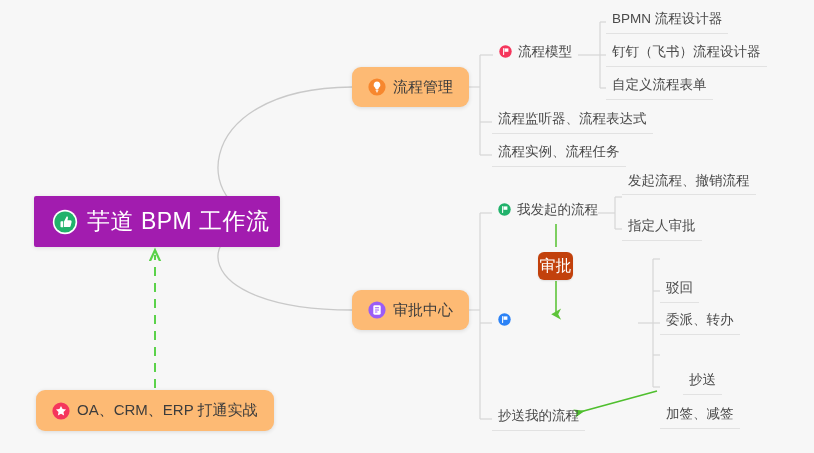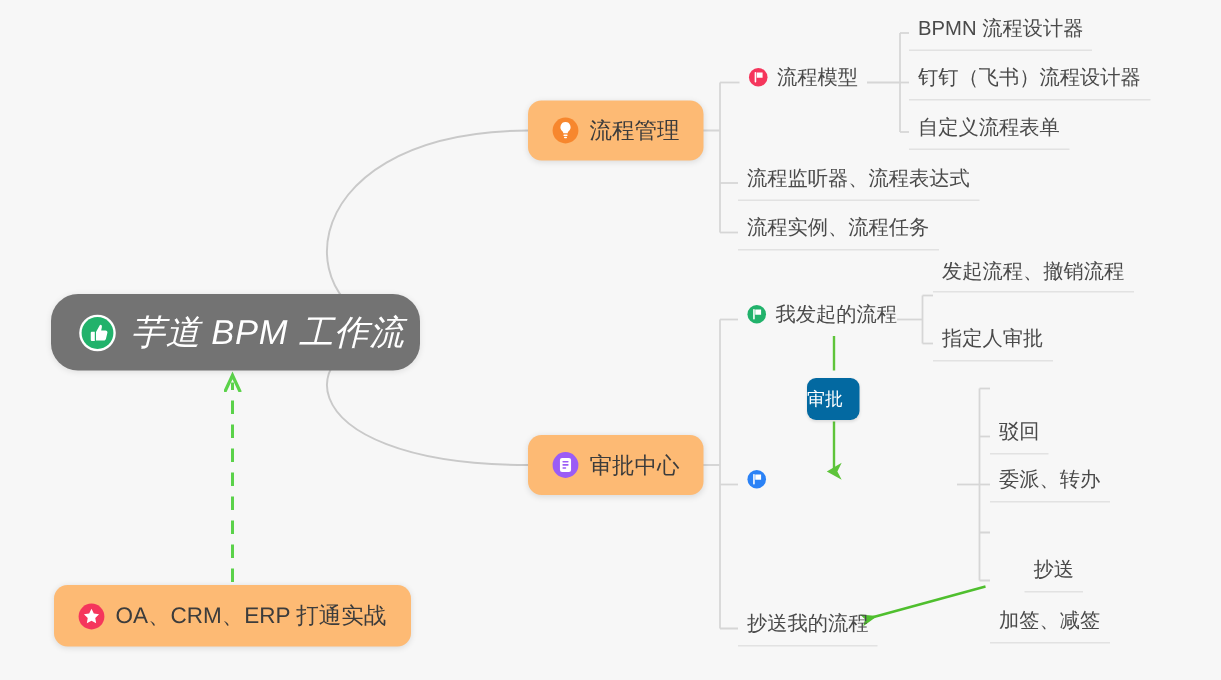--- a/index.html
+++ b/index.html
@@ -19,25 +19,24 @@
     background:#fdba74;
     border-radius:9px;
     box-shadow:0 1px 4px rgba(0,0,0,.12);
     box-sizing:border-box;
   }
   .card .lbl{white-space:nowrap;color:#333;}
 
   
   #root-node{
     left:34px;top:196px;width:246px;height:51px;
-    background:#737373;
-    border-radius:18px;
+    background:#a21caf;
+    border-radius:2px;
     padding:0 18px;
     box-shadow:0 1px 4px rgba(0,0,0,.10);
-    font-style:italic;
   }
   #root-node .lbl{
     color:#ffffff;font-size:23px;letter-spacing:.5px;
   }
   
   .branch{height:40px;padding:0 16px;}
   #branch-0{left:352px;top:67px;}
   #branch-1{left:352px;top:290px;}
   .branch .lbl{font-size:15px;color:#3c3c3c;}
 
@@ -66,23 +65,23 @@
   }
   .ic svg{display:block;}
   .ic-lg{width:26px;height:26px;margin-right:9px;}
   .ic-md{width:18px;height:18px;margin-right:7px;}
   .ic-sm{width:13px;height:13px;margin-right:6px;}
 
   
   #approve-badge{
     position:absolute;left:538px;top:252px;
     width:35px;height:28px;
-    background:#0369a1;border-radius:6px;
-    display:flex;align-items:center;justify-content:flex-start;
-    color:#ffffff;font-size:12px;
+    background:#c2410c;border-radius:6px;
+    display:flex;align-items:center;justify-content:center;
+    color:#ffffff;font-size:16px;
     box-shadow:0 1px 2px rgba(0,0,0,.10);
   }
 </style>
 </head>
 <body style="background: rgb(247, 247, 247);">
 
 <div id="stage">
 
   <svg class="links" viewBox="0 0 814 453">
 

